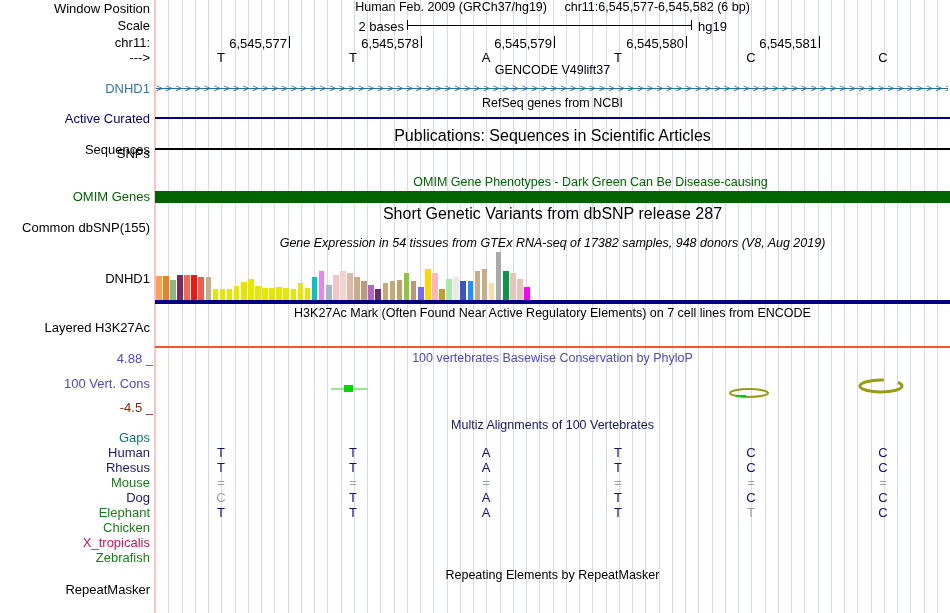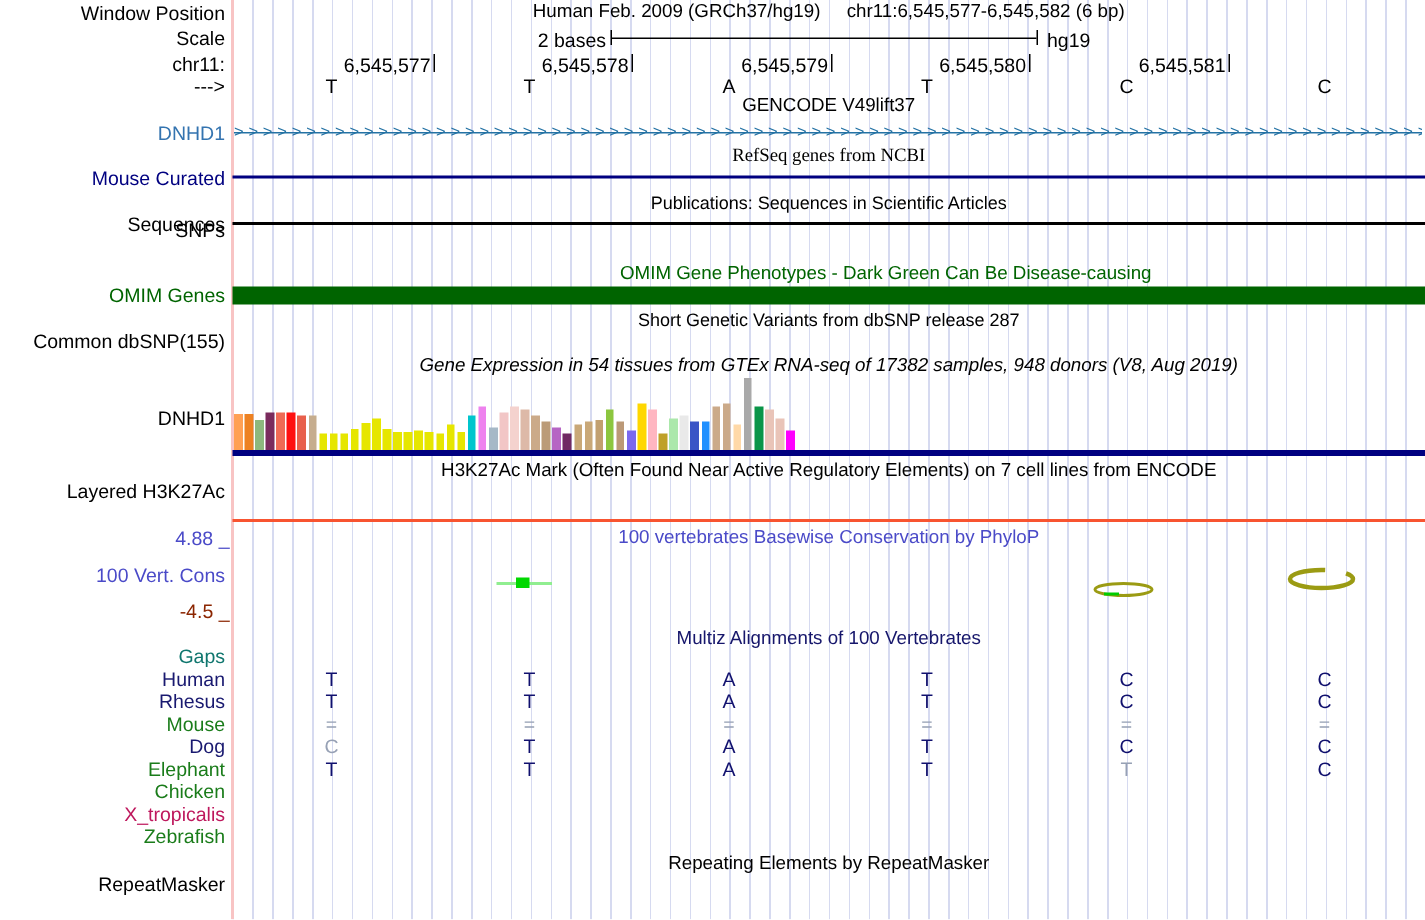--- a/index.html
+++ b/index.html
@@ -4,21 +4,21 @@
 <style>
   html,body{margin:0;padding:0;background:#fff;}
   #screen{position:relative;width:950px;height:613px;background:#fff;overflow:hidden;
           font-family:"Liberation Sans",sans-serif;color:#000;}
   .abs{position:absolute;}
   .grid{left:155px;top:0;width:795px;height:613px;
         background-image:repeating-linear-gradient(to right,#d6daf0 0px,#d6daf0 1px,transparent 1px,transparent 13.25px);}
   .pink-divider{left:154px;top:0;width:2px;height:613px;background:#f8c4c4;}
   .lab{position:absolute;right:800px;font-size:13px;line-height:14px;white-space:nowrap;text-align:right;}
   .ctitle{position:absolute;left:155px;width:795px;text-align:center;font-size:12.5px;line-height:13px;white-space:nowrap;}
-  .small{font-size:12px;}
+  .small{font-size:16px;}
   .coord{position:absolute;font-size:13px;width:126px;text-align:right;top:36px;}
   .ctick{position:absolute;top:36px;width:1px;height:12px;background:#000;}
   .base{position:absolute;top:50px;font-size:13px;transform:translateX(-50%);}
   .mletter{position:absolute;font-size:13px;transform:translateX(-50%);line-height:14px;}
   .gbar{position:absolute;width:5.6px;}
   .hline{position:absolute;}
   #gencode-arrows{position:absolute;left:156px;top:82px;width:792px;height:13px;overflow:hidden;
       font-size:11px;letter-spacing:3.2px;line-height:13px;white-space:nowrap;
       background:linear-gradient(#2472a4,#2472a4) 0 50%/100% 1px no-repeat;}
   #scalebar{position:absolute;left:407px;top:20px;width:283px;height:10px;
@@ -44,22 +44,22 @@
   <div class="lab" style="top:51px;">---&gt;</div>
 
   <div class="abs" style="top:19px;right:546px;font-size:13px;">2 bases</div>
   <div id="scalebar"></div>
   <div class="abs" style="left:698px;top:19px;font-size:13px;">hg19</div>
 
   <div class="ctitle" style="top:64px;">GENCODE V49lift37</div>
   <div class="lab" style="top: 82px; color: rgb(52, 116, 176);">DNHD1</div>
   <div id="gencode-arrows" style="color: rgb(36, 114, 164);">&gt;&gt;&gt;&gt;&gt;&gt;&gt;&gt;&gt;&gt;&gt;&gt;&gt;&gt;&gt;&gt;&gt;&gt;&gt;&gt;&gt;&gt;&gt;&gt;&gt;&gt;&gt;&gt;&gt;&gt;&gt;&gt;&gt;&gt;&gt;&gt;&gt;&gt;&gt;&gt;&gt;&gt;&gt;&gt;&gt;&gt;&gt;&gt;&gt;&gt;&gt;&gt;&gt;&gt;&gt;&gt;&gt;&gt;&gt;&gt;&gt;&gt;&gt;&gt;&gt;&gt;&gt;&gt;&gt;&gt;&gt;&gt;&gt;&gt;&gt;&gt;&gt;&gt;&gt;&gt;&gt;&gt;&gt;&gt;&gt;</div>
 
-  <div class="ctitle" style="top:97px;font-family:Liberation Serif, serif;">RefSeq genes from NCBI</div>
-  <div class="lab" style="top: 112px; color: rgb(0, 0, 128);">Mouse Curated</div>
+  <div class="ctitle" style="top:97px;">RefSeq genes from NCBI</div>
+  <div class="lab" style="top: 112px; color: rgb(0, 0, 128);">Active Curated</div>
   <div class="hline" style="left:155px;top:117px;width:795px;height:2px;background:#000080;"></div>
 
   <div class="ctitle small" style="top:129px;">Publications: Sequences in Scientific Articles</div>
   <div class="lab" style="top:143px;">Sequences</div>
   <div class="hline" style="left:155px;top:148px;width:795px;height:1.5px;background:#000;"></div>
   <div class="lab" style="top:147px;">SNPs</div>
 
   <div class="ctitle" style="top:176px;color:#006400;padding-left:38px;">OMIM Gene Phenotypes - Dark Green Can Be Disease-causing</div>
   <div class="lab" style="top: 190px; color: rgb(0, 100, 0);">OMIM Genes</div>
   <div class="hline" style="left:155px;top:191px;width:795px;height:12px;background:#006400;"></div>

